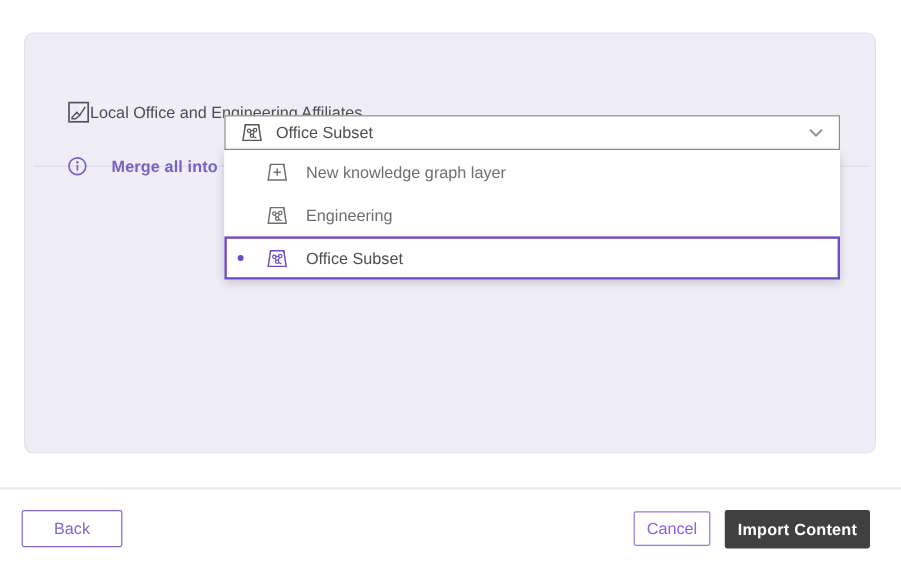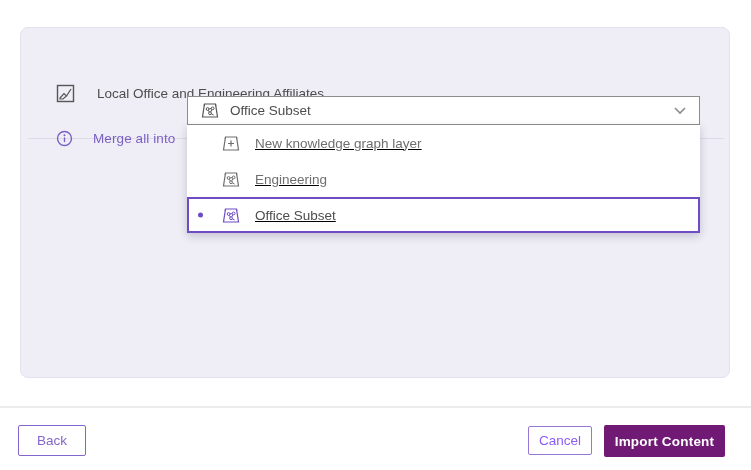--- a/index.html
+++ b/index.html
@@ -2,51 +2,51 @@
 <html><head>
 <meta charset="utf-8">
 <style>
   html,body{margin:0;padding:0;background:#fff;}
   body{font-family:"Liberation Sans","DejaVu Sans",sans-serif;}
   .stage{position:relative;width:751px;height:470px;background:#ffffff;overflow:hidden;}
 
   
   .summary-box{position:absolute;left:20px;top:27px;width:710px;height:351px;
     background:#efeef6;border:1px solid #e3e1ee;border-radius:8px;box-sizing:border-box;}
-  .row1{position:absolute;left:35px;top:47px;height:36px;display:flex;align-items:center;gap:22px;}
+  .row1{position:absolute;left:35px;top:47px;height:36px;display:flex;align-items:center;}
   .row2{position:absolute;left:35px;top:96px;height:29px;display:flex;align-items:center;gap:20px;}
   .src-label{color:#4d4d4d;font-size:13.5px;}
-  .merge-label{color:#7a5fc5;font-size:13.5px;font-weight:400;letter-spacing:.1px;}
+  .merge-label{color:#7a5fc5;font-size:13.5px;font-weight:700;letter-spacing:.1px;}
   .box-divider{position:absolute;left:7px;top:110px;width:696px;height:0;
     border-top:1px solid #dddbe6;}
 
   
   .dd-trigger{position:absolute;left:187px;top:96px;width:513px;height:29px;box-sizing:border-box;
     background:#ffffff;border:1px solid #8c8c8c;display:flex;align-items:center;gap:10px;
     padding:0 12px;cursor:pointer;z-index:5;}
   .dd-trigger .val{color:#4d4d4d;font-size:13.5px;flex:1;}
 
   
   .dd-panel{position:absolute;left:187px;top:125px;width:513px;box-sizing:border-box;
     background:#ffffff;box-shadow:0 3px 8px rgba(60,60,90,0.25);z-index:6;}
   .dd-option{position:relative;height:36px;display:flex;align-items:center;gap:14px;
-    padding:0 12px 0 34px;box-sizing:border-box;cursor:pointer;background:#fff;text-decoration:underline;}
+    padding:0 12px 0 34px;box-sizing:border-box;cursor:pointer;background:#fff;}
   .dd-option .lbl{color:#6e6e6e;font-size:13.5px;}
   .dd-option.selected{border:2px solid #6f4bc4;padding-left:32px;}
   .dd-option.selected .lbl{color:#4d4d4d;}
   .bullet{position:absolute;left:9px;top:50%;transform:translateY(-50%);
     width:5px;height:5px;border-radius:50%;background:#6f4bc4;}
 
   
   .footer-divider{position:absolute;left:0;top:406px;width:751px;height:0;border-top:2px solid #ececec;}
   .btn{position:absolute;display:flex;align-items:center;justify-content:center;
     font-size:13.5px;border-radius:2px;box-sizing:border-box;cursor:pointer;background:#fff;}
-  .btn-back{left:18px;top:425px;width:68px;height:31px;border:1.5px solid #8465cc;color:#8465cc;}
+  .btn-back{left:18px;top:425px;width:84px;height:31px;border:1.5px solid #8465cc;color:#8465cc;}
   .btn-cancel{left:528px;top:426px;width:64px;height:29px;border:1px solid #9578d6;color:#8b5cf6;}
-  .btn-import{left:604px;top:425px;width:121px;height:32px;border:none;background:#701a75;
+  .btn-import{left:604px;top:425px;width:121px;height:32px;border:none;background:#404040;
     color:#ffffff;font-weight:700;letter-spacing:.2px;}
 
   .icon{display:inline-flex;align-items:center;justify-content:center;flex:0 0 auto;}
   svg{display:block;}
 </style>
 </head>
 <body>
 
 <div class="stage">
 

